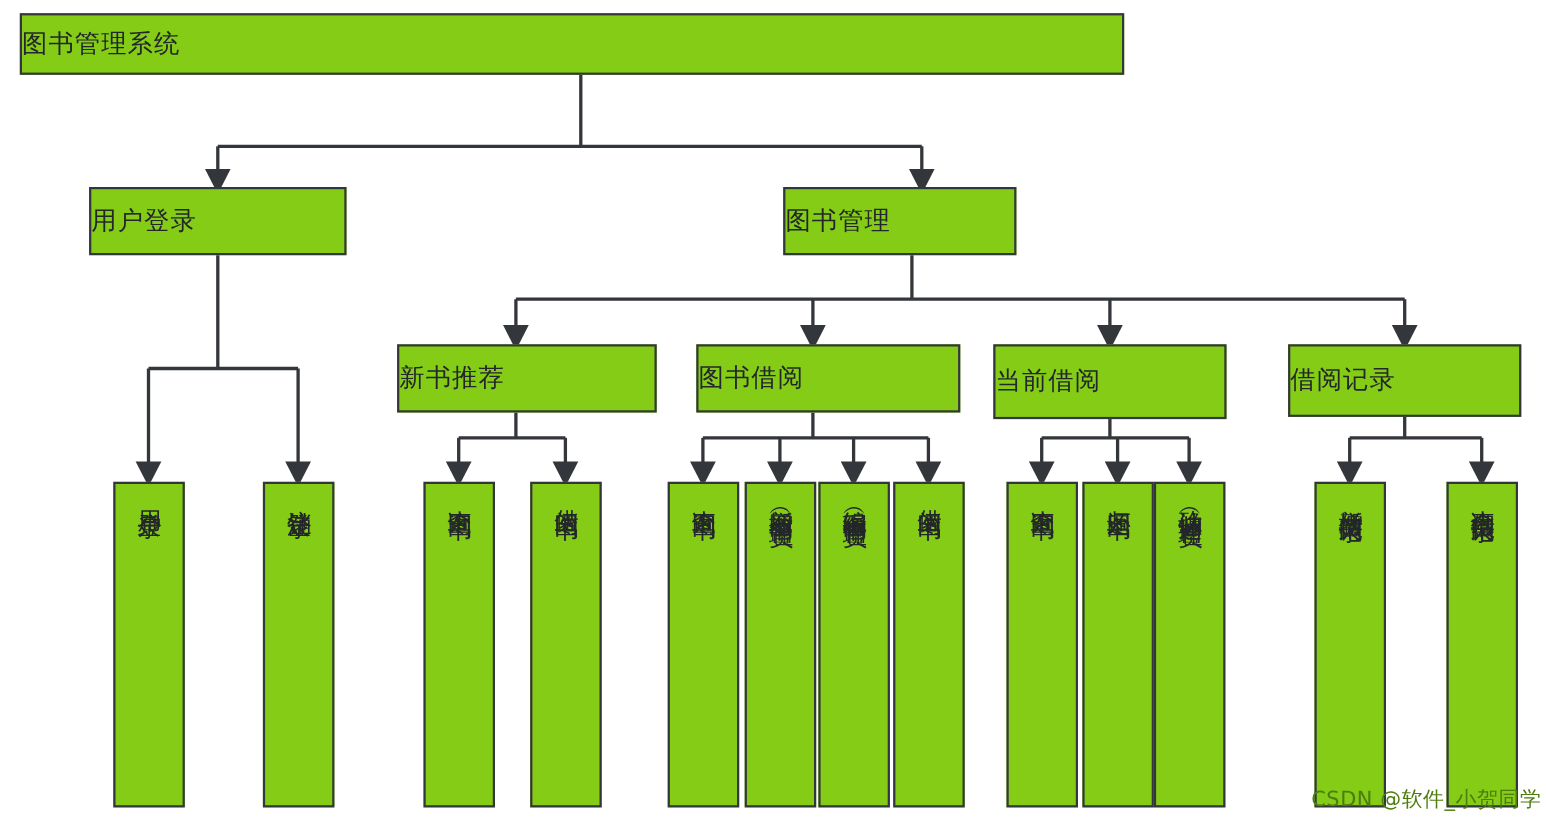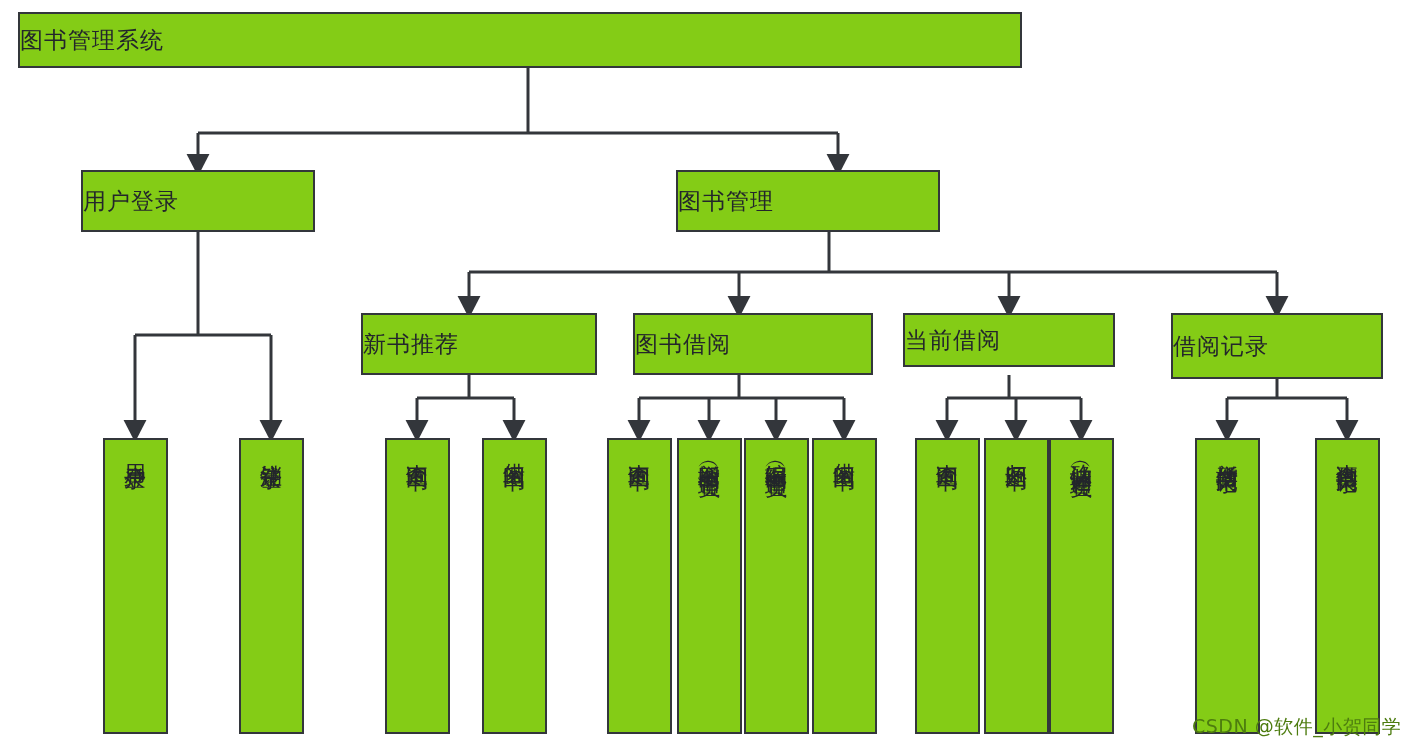--- a/index.html
+++ b/index.html
@@ -118,31 +118,31 @@
     </g>
   </svg>
 
   <div class="node horiz" style="left:18px; top:12px; width:1004px; height:56px;">
     <span>图书管理系统</span>
   </div>
 
   <div class="node horiz" style="left:81px; top:170px; width:234px; height:62px;">
     <span>用户登录</span>
   </div>
-  <div class="node horiz" style="left:676px; top:170px; width:264px; height:62px;">
+  <div class="node horiz" style="left:712px; top:170px; width:212px; height:62px;">
     <span>图书管理</span>
   </div>
 
   <div class="node horiz" style="left:361px; top:313px; width:236px; height:62px;">
     <span>新书推荐</span>
   </div>
   <div class="node horiz" style="left:633px; top:313px; width:240px; height:62px;">
     <span>图书借阅</span>
   </div>
-  <div class="node horiz" style="left:903px; top:313px; width:212px; height:54px;">
+  <div class="node horiz" style="left:903px; top:313px; width:212px; height:68px;">
     <span>当前借阅</span>
   </div>
   <div class="node horiz" style="left:1171px; top:313px; width:212px; height:66px;">
     <span>借阅记录</span>
   </div>
 
   <div class="node vert" style="left:103px; top:438px; width:65px; height:296px;">
     <span>用户登录</span>
   </div>
   <div class="node vert" style="left:239px; top:438px; width:65px; height:296px;">

